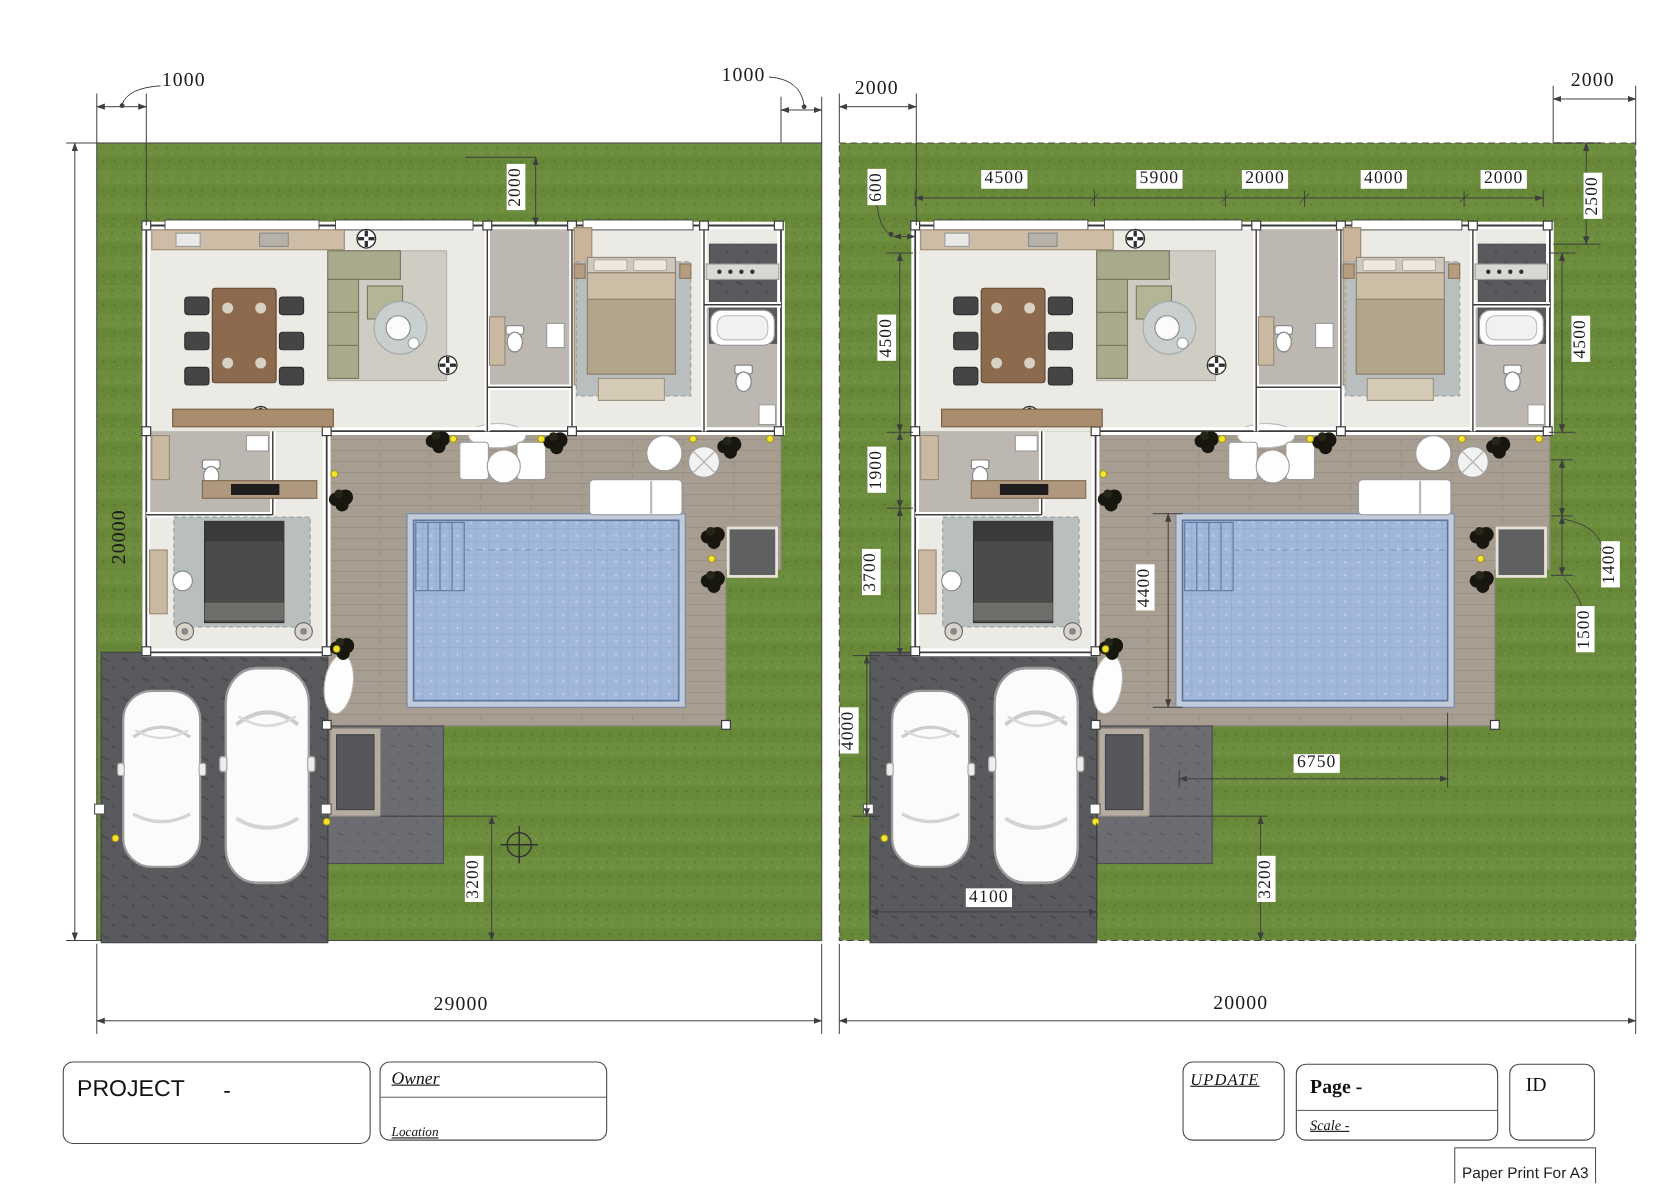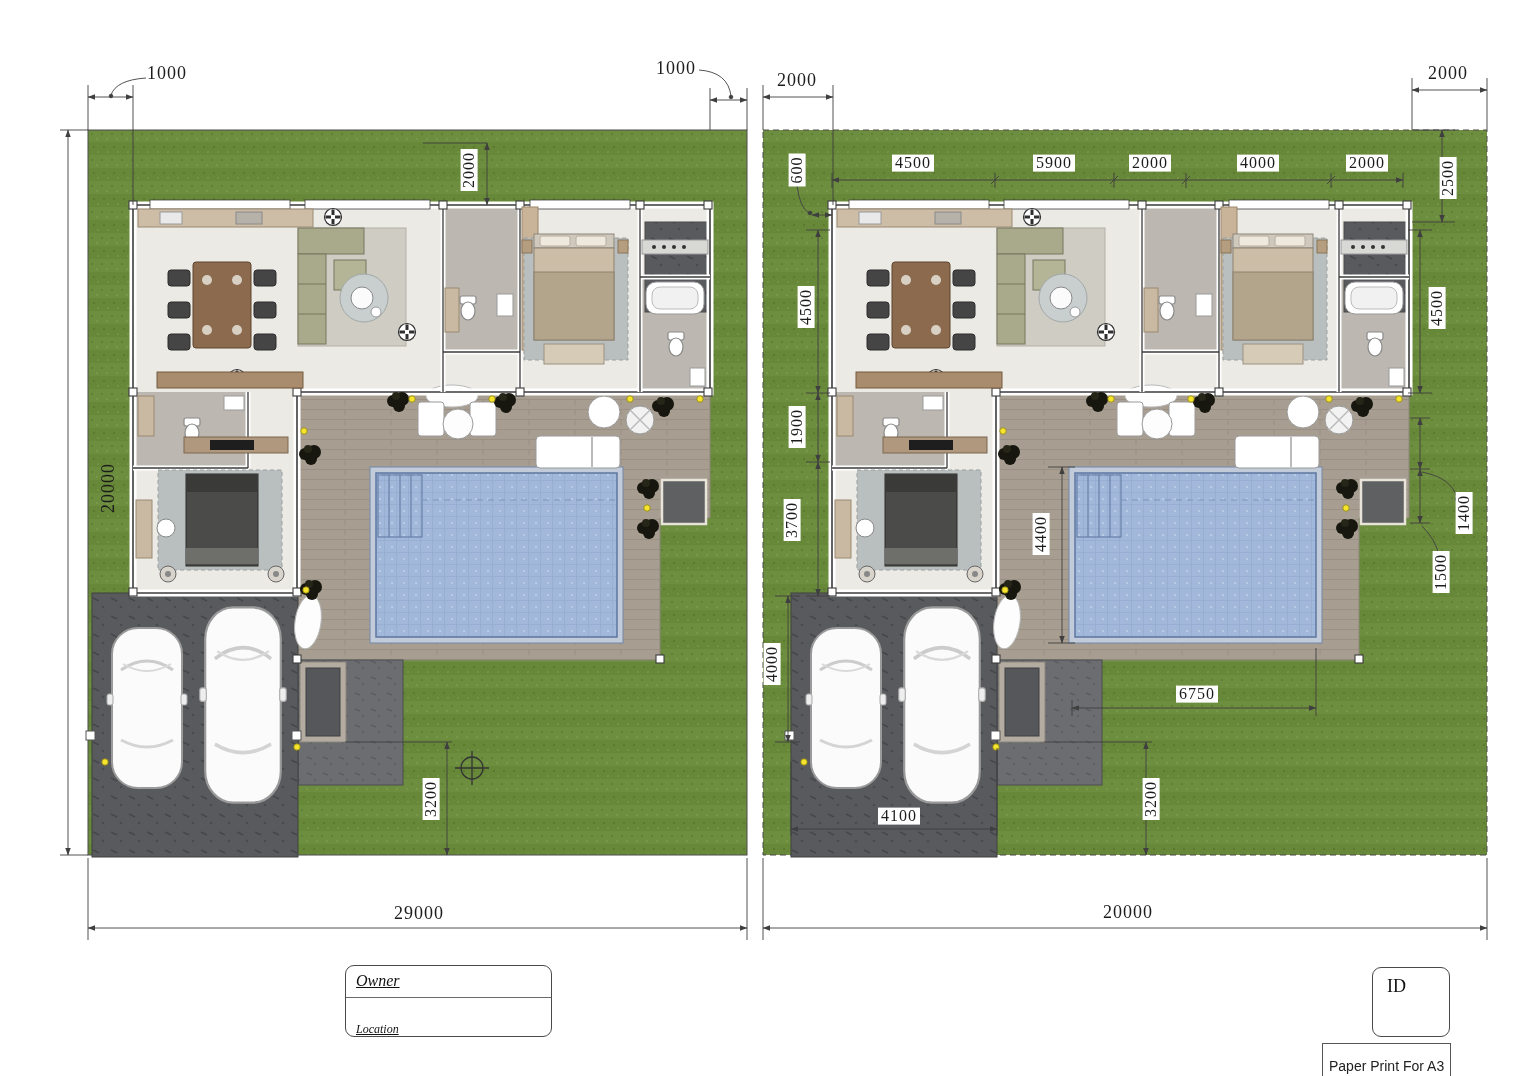--- a/index.html
+++ b/index.html
@@ -369,23 +369,35 @@
 <div class="dim box rot" style="left:792px;top:520px">3700</div>
 <div class="dim box rot" style="left:772px;top:664px">4000</div>
 <div class="dim box rot" style="left:1041px;top:534px">4400</div>
 <div class="dim box rot" style="left:1464px;top:513px">1400</div>
 <div class="dim box rot" style="left:1441px;top:572px">1500</div>
 <div class="dim box" style="left:1197px;top:694px">6750</div>
 <div class="dim box" style="left:899px;top:816px">4100</div>
 <div class="dim box rot" style="left:1151px;top:799px">3200</div>
 <div class="dim" style="left:1128px;top:912px">20000</div>
 
+<div class="tb" style="left:57px;top:965px;width:280px;height:75px">
+  <span class="tb-text proj" style="left:12px;top:12px">PROJECT</span>
+  <span class="tb-text proj" style="left:145px;top:14px">-</span>
+</div>
 <div class="tb" style="left:345px;top:965px;width:207px;height:72px">
   <div class="cellline" style="top:31px"></div>
   <span class="tb-text u" style="left:10px;top:6px;font-size:16px">Owner</span>
   <span class="tb-text u" style="left:10px;top:56px;font-size:12px">Location</span>
 </div>
+<div class="tb" style="left:1075px;top:965px;width:93px;height:72px">
+  <span class="tb-text u" style="left:6px;top:8px;font-size:15px;letter-spacing:1px">UPDATE</span>
+</div>
+<div class="tb" style="left:1178px;top:967px;width:184px;height:70px">
+  <div class="cellline" style="top:41px"></div>
+  <span class="tb-text" style="left:12px;top:10px;font-size:18px;font-weight:bold">Page -</span>
+  <span class="tb-text u" style="left:12px;top:47px;font-size:13px">Scale -</span>
+</div>
 <div class="tb" style="left:1372px;top:967px;width:78px;height:70px">
   <span class="tb-text" style="left:14px;top:8px;font-size:18px">ID</span>
 </div>
 <div class="papernote" style="left:1322px;top:1043px">Paper Print For A3</div>
 
 </div>
 
 </body></html>

